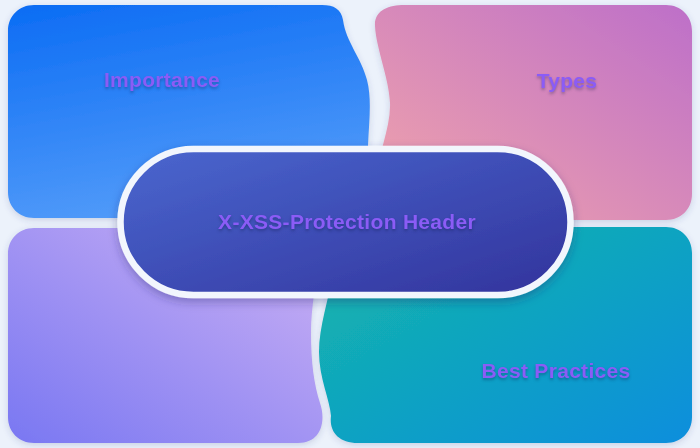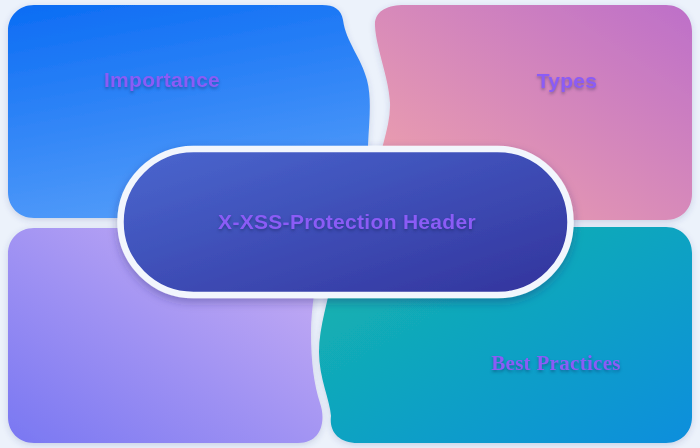--- a/index.html
+++ b/index.html
@@ -31,21 +31,21 @@
     white-space: nowrap;
     text-shadow: 0 2px 3px rgba(15, 25, 70, 0.35);
     user-select: none;
   }
   .label.center-label {
     font-size: 21px;
   }
   .pos-importance { left: 162px; top: 80px; }
   .pos-types      { left: 567px; top: 81px; }
   .pos-purpose    { left: 147px; top: 364px; }
-  .pos-best      { left: 556px; top: 363px; font-family: Liberation Serif, serif; }
+  .pos-best      { left: 556px; top: 371px; }
   .pos-center    { left: 347px; top: 222px; }
 </style>
 </head>
 <body>
 
 <div class="canvas">
 
   <svg width="700" height="448" viewBox="0 0 700 448">
     <defs>
       <linearGradient id="grad-importance" x1="0" y1="0" x2="0.3" y2="1">

